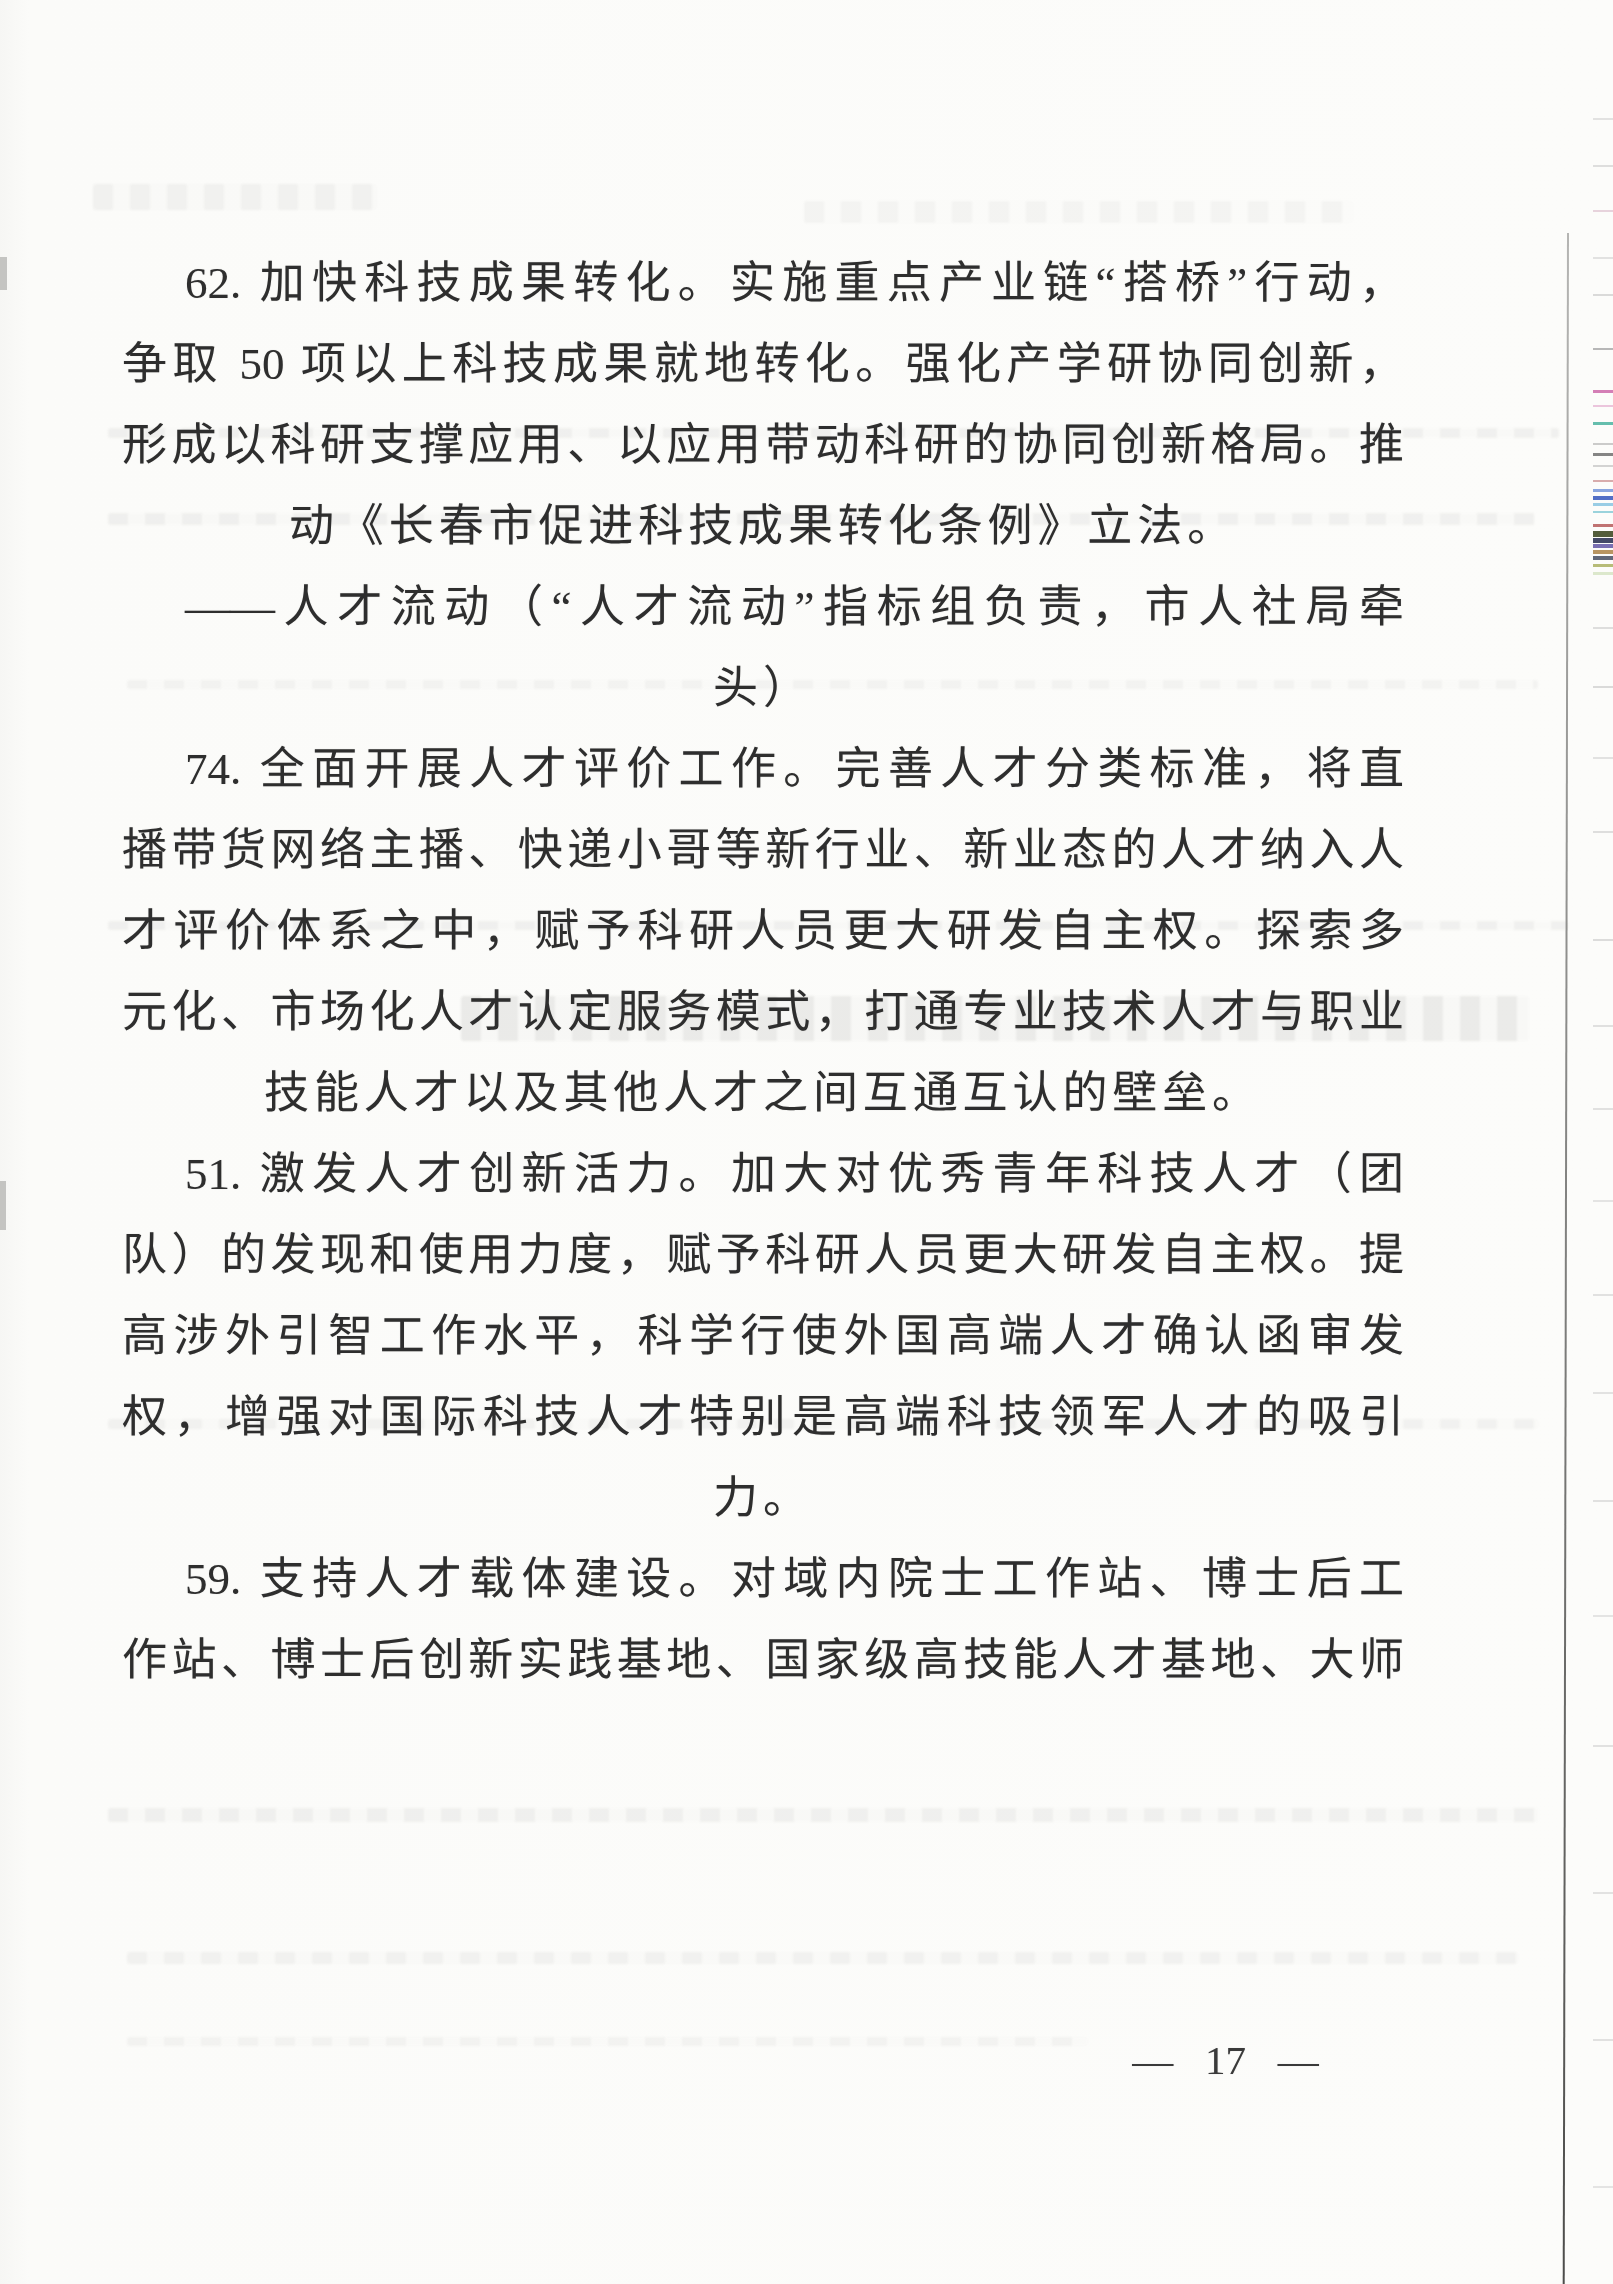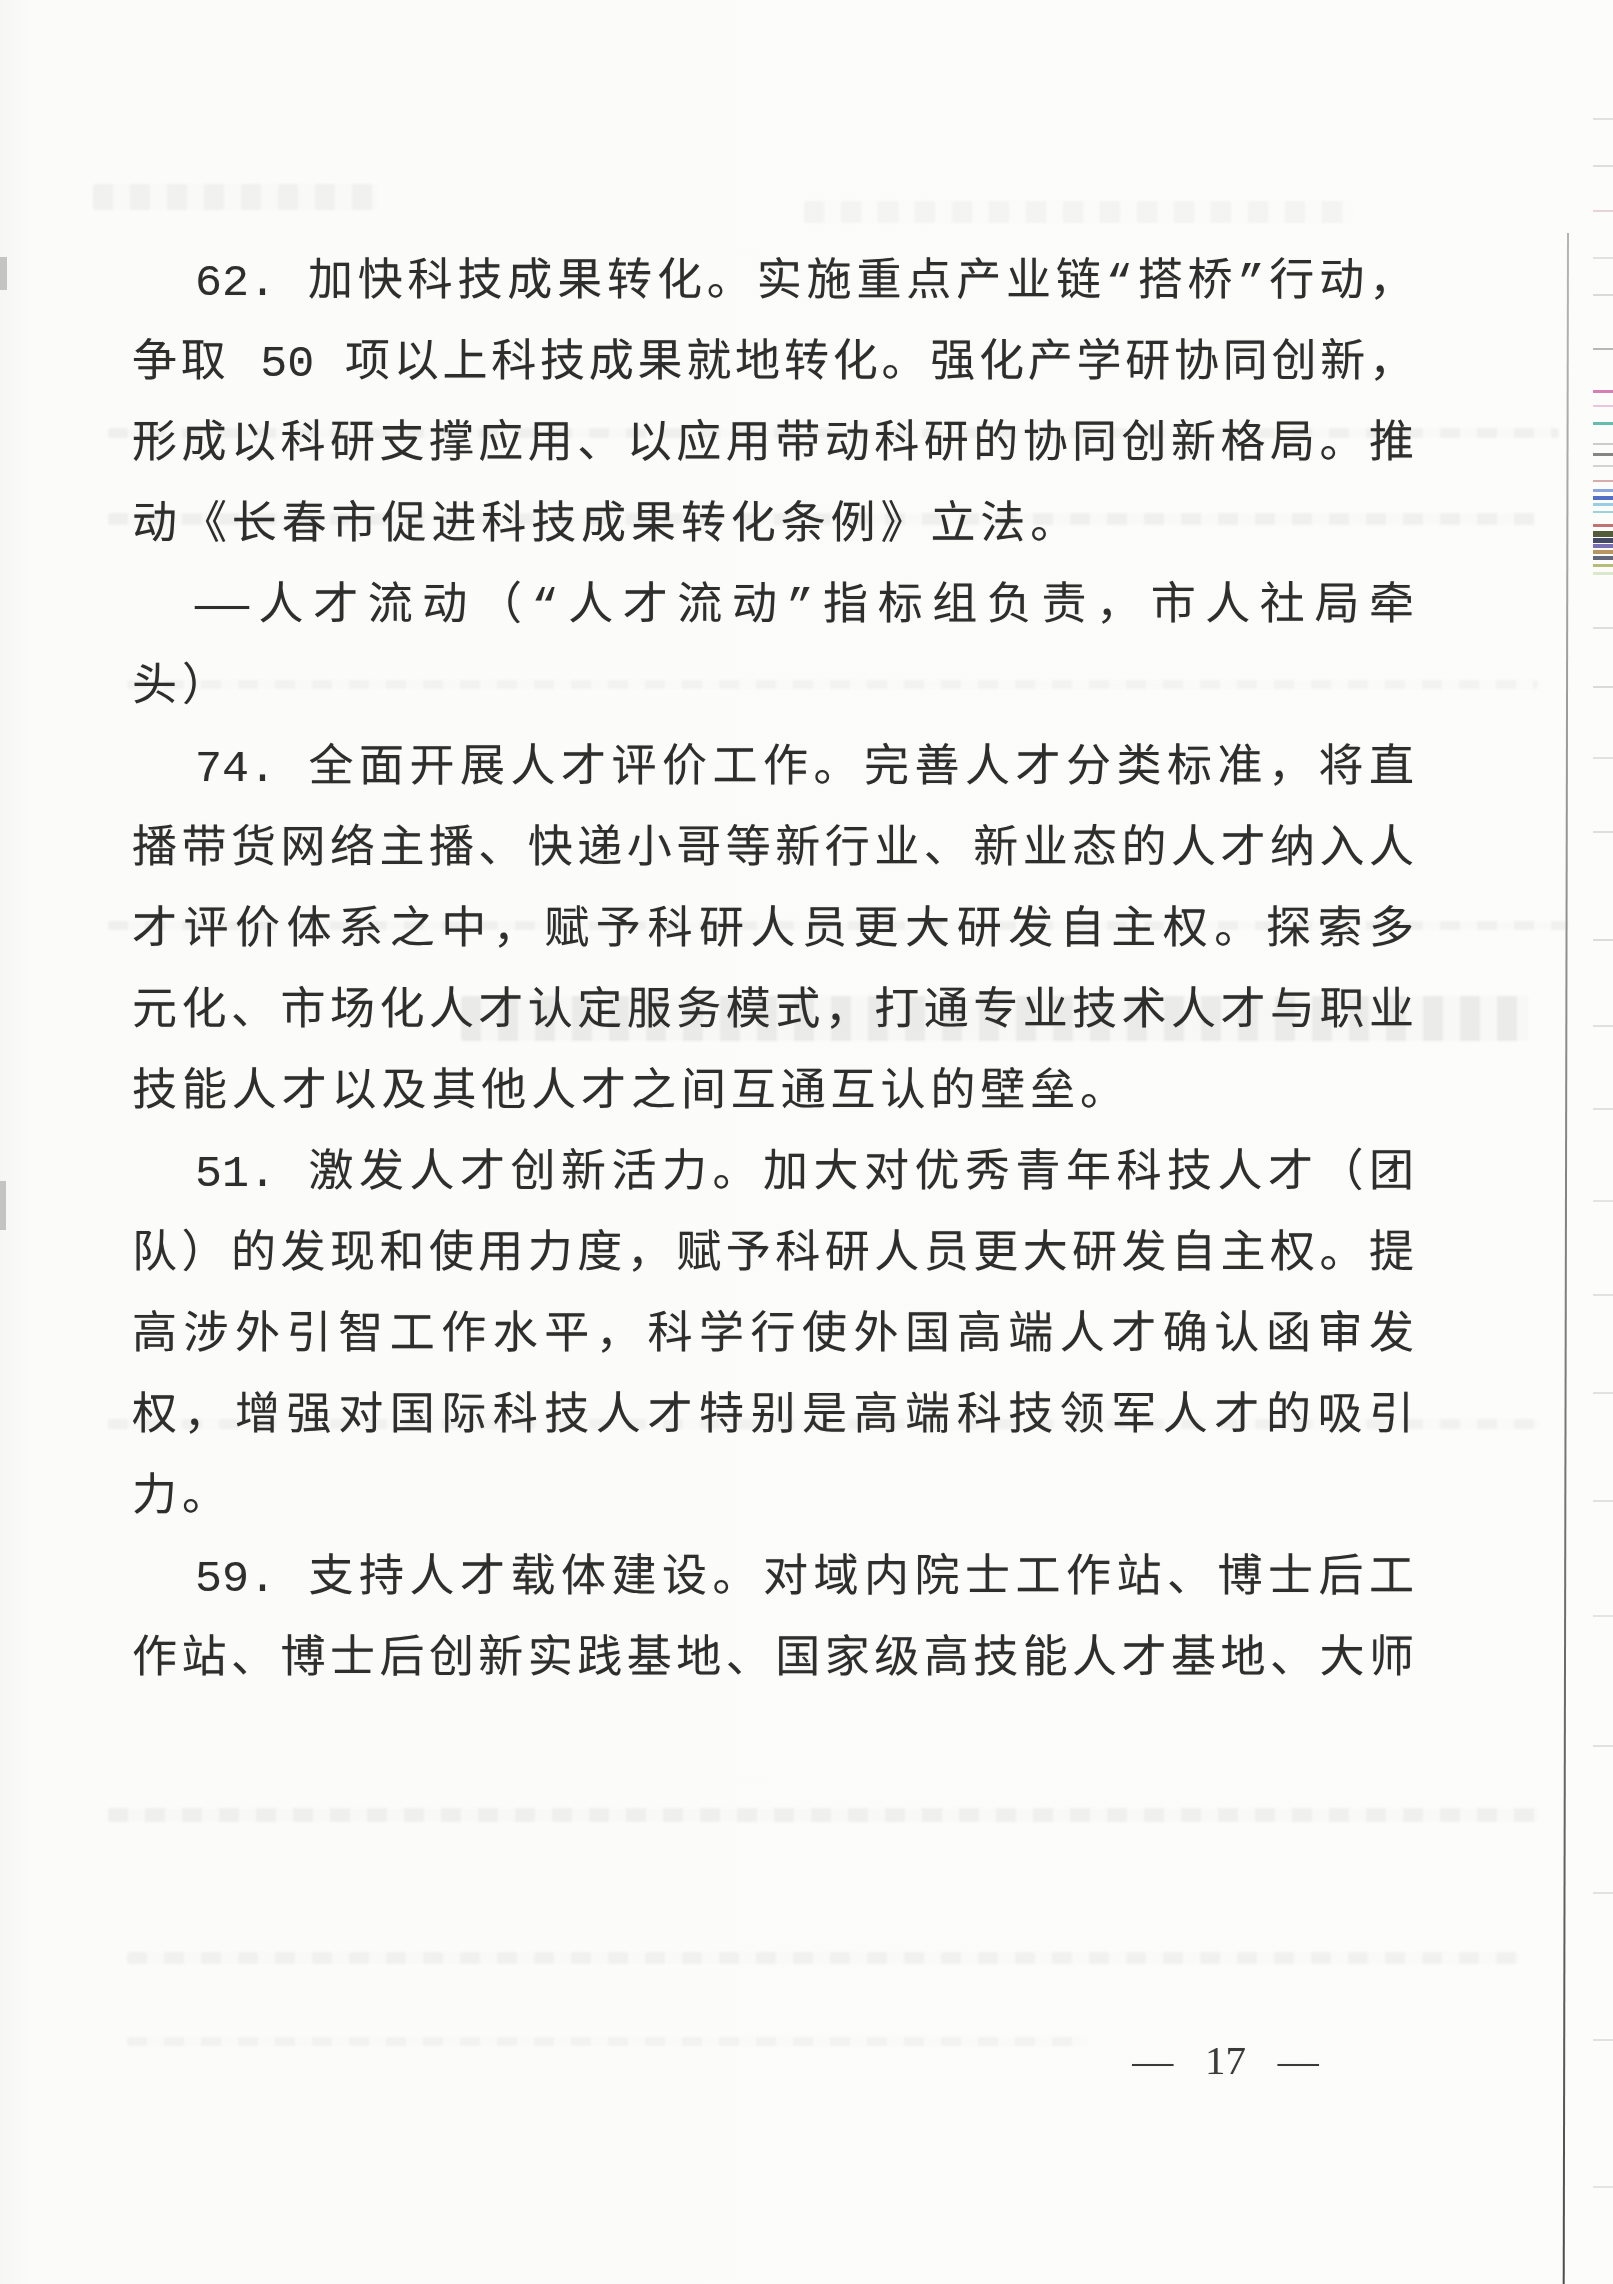--- a/index.html
+++ b/index.html
@@ -11,34 +11,33 @@
     height: 2285px;
     position: relative;
     overflow: hidden;
     background: linear-gradient(90deg, #f6f6f4 0px, #fbfbf9 29px, #fcfcfa 100%);
     font-family: "Liberation Serif", "DejaVu Serif", serif;
   }
 
   
   .text-block {
     position: absolute;
-    left: 132px;
+    left: 122px;
     top: 243px;
     width: 1282px;
     color: #2e2e2e;
-    font-family: Liberation Mono, monospace;
   }
   .paragraph { margin: 0; }
   .line {
     height: 81px;
     line-height: 81px;
     font-size: 45px;
     letter-spacing: 4.9px;
     white-space: normal;
-    text-align: left;
+    text-align: center;
     color: #2e2e2e;
     text-shadow: 0 0 1px rgba(60,60,60,0.25);
   }
   .line.fill {
     text-align: justify;
     text-align-last: justify;
     text-justify: inter-character;
     letter-spacing: 0;
   }
   .line.indent { text-indent: 63px; }

